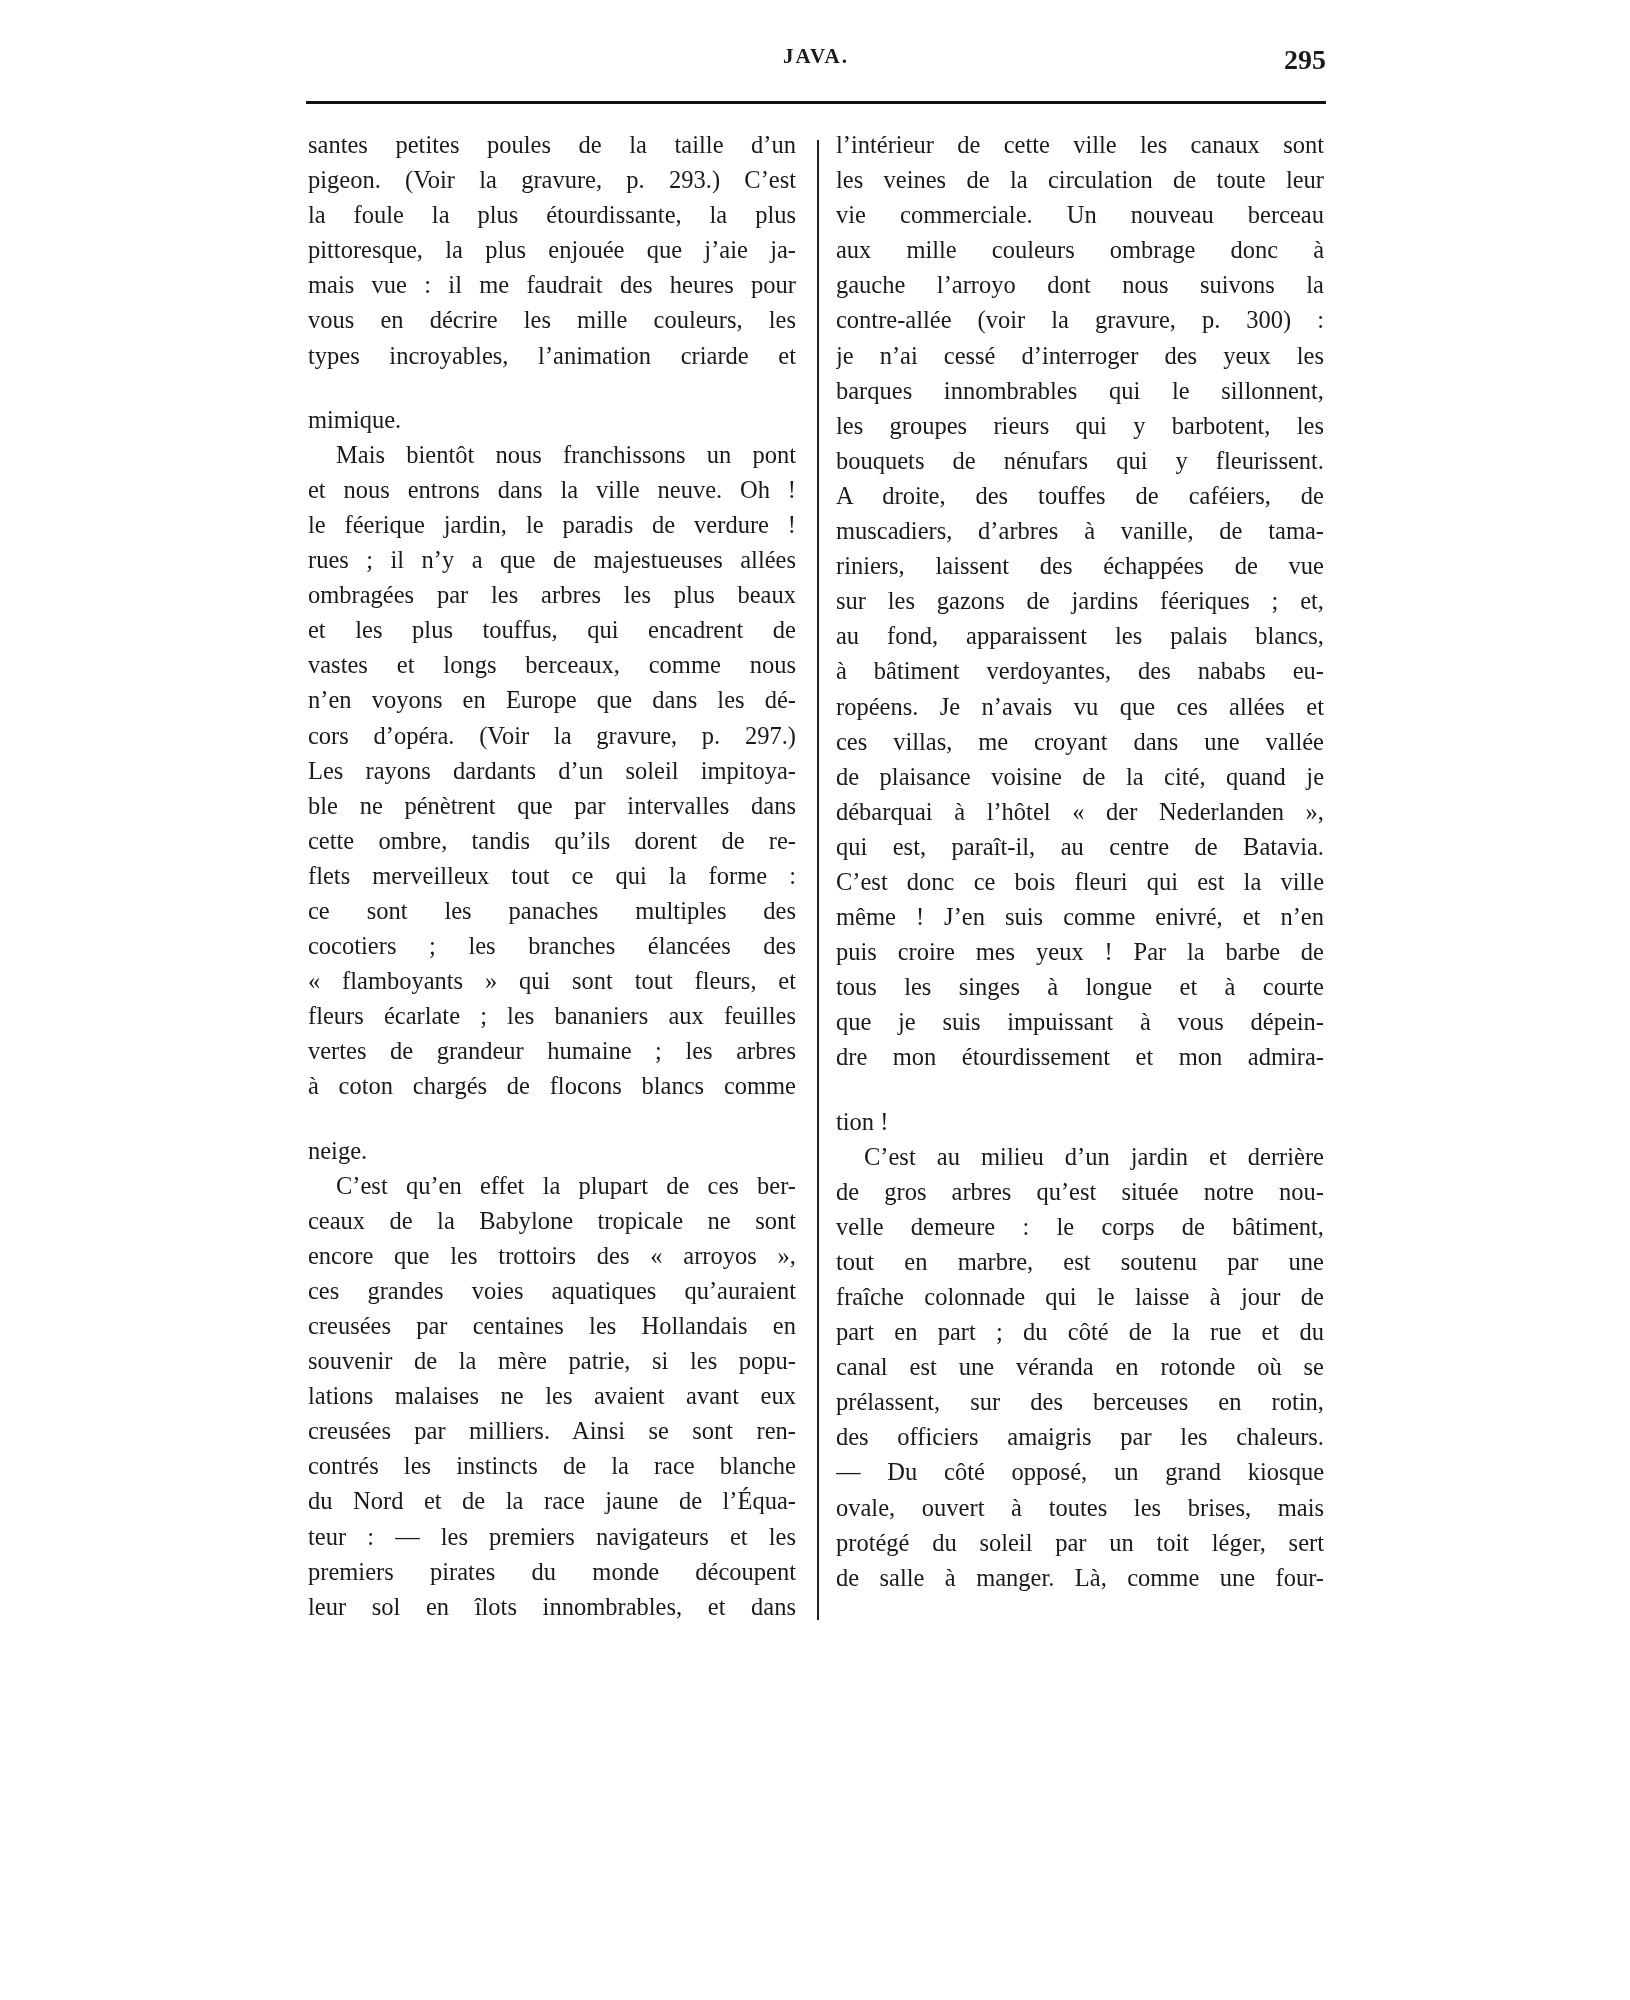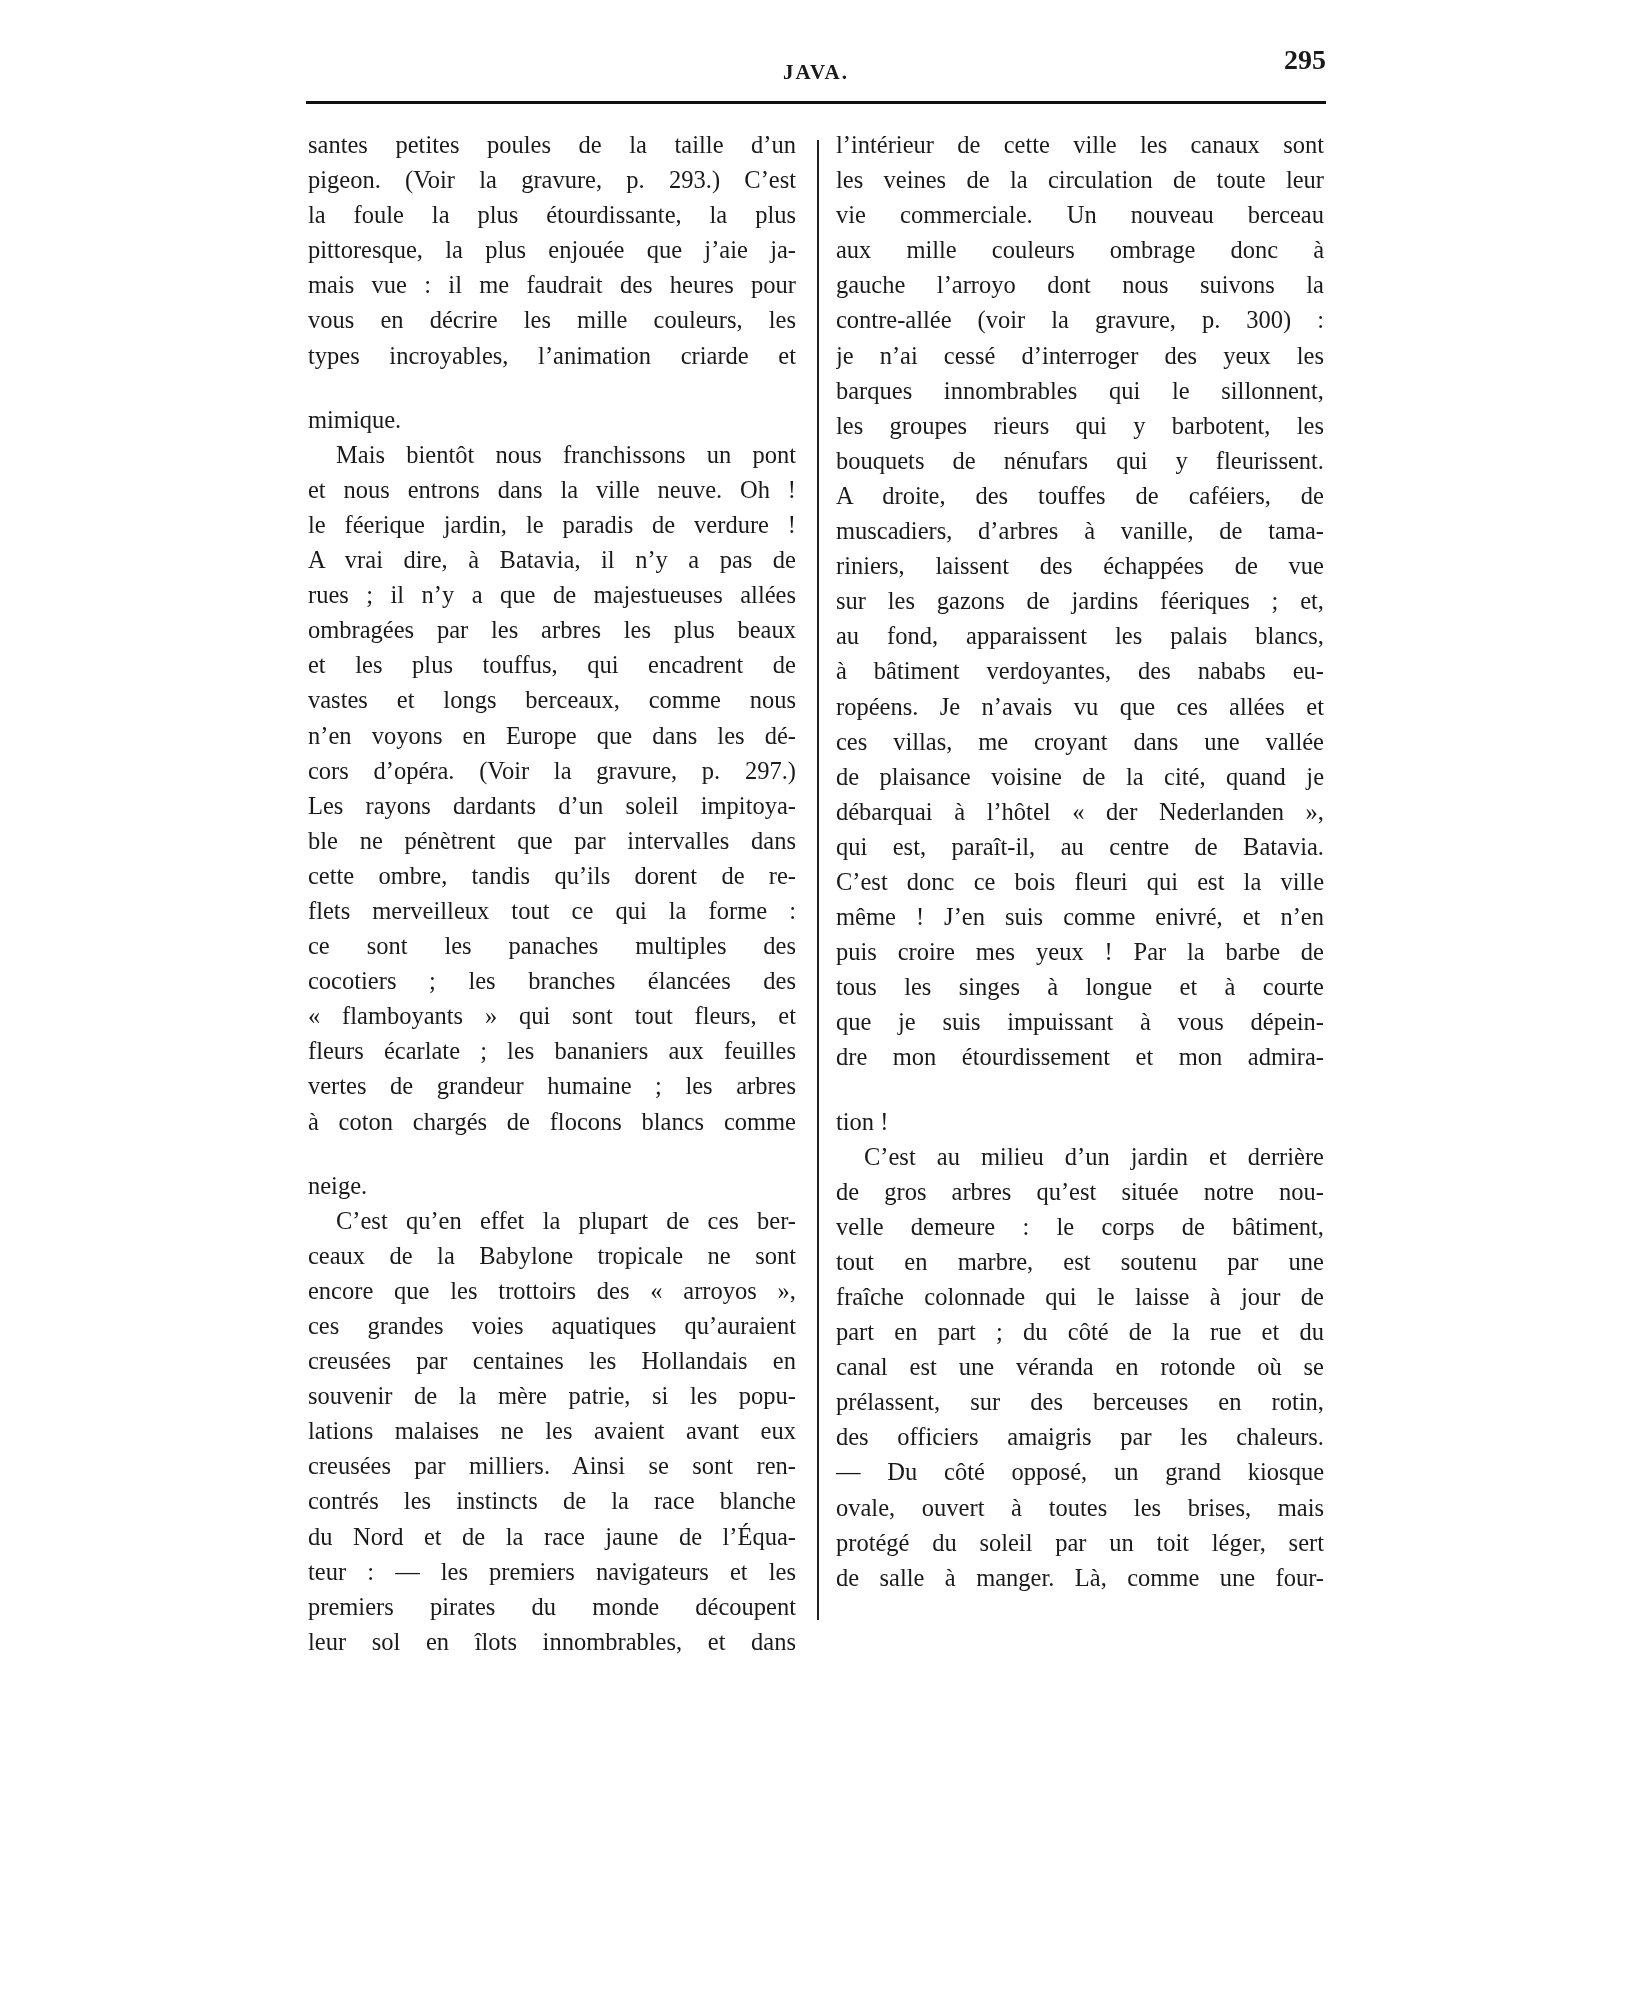--- a/index.html
+++ b/index.html
@@ -1,19 +1,19 @@
 <!DOCTYPE html>
 <html><head>
 <meta charset="utf-8">
 <style>
   html, body { margin: 0; padding: 0; background: #ffffff; }
   body { width: 1630px; height: 2000px; position: relative; overflow: hidden; font-family: "Liberation Serif", "DejaVu Serif", serif; color: #1a1a1a; }
   .page { position: absolute; left: 0; top: 0; width: 1630px; height: 2000px; }
   .running-head { position: absolute; top: 44px; left: 306px; width: 1020px; height: 30px; }
-  .running-title { position: absolute; left: 0; width: 100%; text-align: center; font-size: 21px; font-weight: bold; letter-spacing: 2px; top: 16px; }
+  .running-title { position: absolute; left: 0; width: 100%; text-align: center; font-size: 21px; font-weight: bold; letter-spacing: 2px; top: 0; }
   .page-number { position: absolute; right: 0; top: 0; font-size: 28px; font-weight: bold; }
   .head-rule { position: absolute; top: 101px; left: 306px; width: 1020px; height: 3px; background: #111; }
   .column { position: absolute; top: 127px; width: 488px; }
   .col-left { left: 308px; }
   .col-right { left: 836px; }
   .col-divider { position: absolute; left: 817px; top: 140px; width: 2px; height: 1480px; background: #222; }
   .line { display: block; height: 35.1px; line-height: 35.1px; font-size: 24.5px; white-space: nowrap; text-align: justify; text-align-last: justify; overflow: hidden; }
   .line.last { text-align-last: left; margin-top: 29px; }
   .line.indent { padding-left: 28px; }
   .italic { }
@@ -33,21 +33,20 @@
       <span class="line">pigeon. (<span class="italic">Voir la gravure, p.</span> 293.) C’est</span>
       <span class="line">la foule la plus étourdissante, la plus</span>
       <span class="line">pittoresque, la plus enjouée que j’aie ja-</span>
       <span class="line">mais vue : il me faudrait des heures pour</span>
       <span class="line">vous en décrire les mille couleurs, les</span>
       <span class="line">types incroyables, l’animation criarde et</span>
       <span class="line last">mimique.</span>
       <span class="line indent">Mais bientôt nous franchissons un pont</span>
       <span class="line">et nous entrons dans la ville neuve. Oh !</span>
       <span class="line">le féerique jardin, le paradis de verdure !</span>
-      <span class="line">A vrai dire, à Batavia, il n’y a pas de</span>
       <span class="line">rues ; il n’y a que de majestueuses allées</span>
       <span class="line">ombragées par les arbres les plus beaux</span>
       <span class="line">et les plus touffus, qui encadrent de</span>
       <span class="line">vastes et longs berceaux, comme nous</span>
       <span class="line">n’en voyons en Europe que dans les dé-</span>
       <span class="line">cors d’opéra. (<span class="italic">Voir la gravure, p.</span> 297.)</span>
       <span class="line">Les rayons dardants d’un soleil impitoya-</span>
       <span class="line">ble ne pénètrent que par intervalles dans</span>
       <span class="line">cette ombre, tandis qu’ils dorent de re-</span>
       <span class="line">flets merveilleux tout ce qui la forme :</span>

